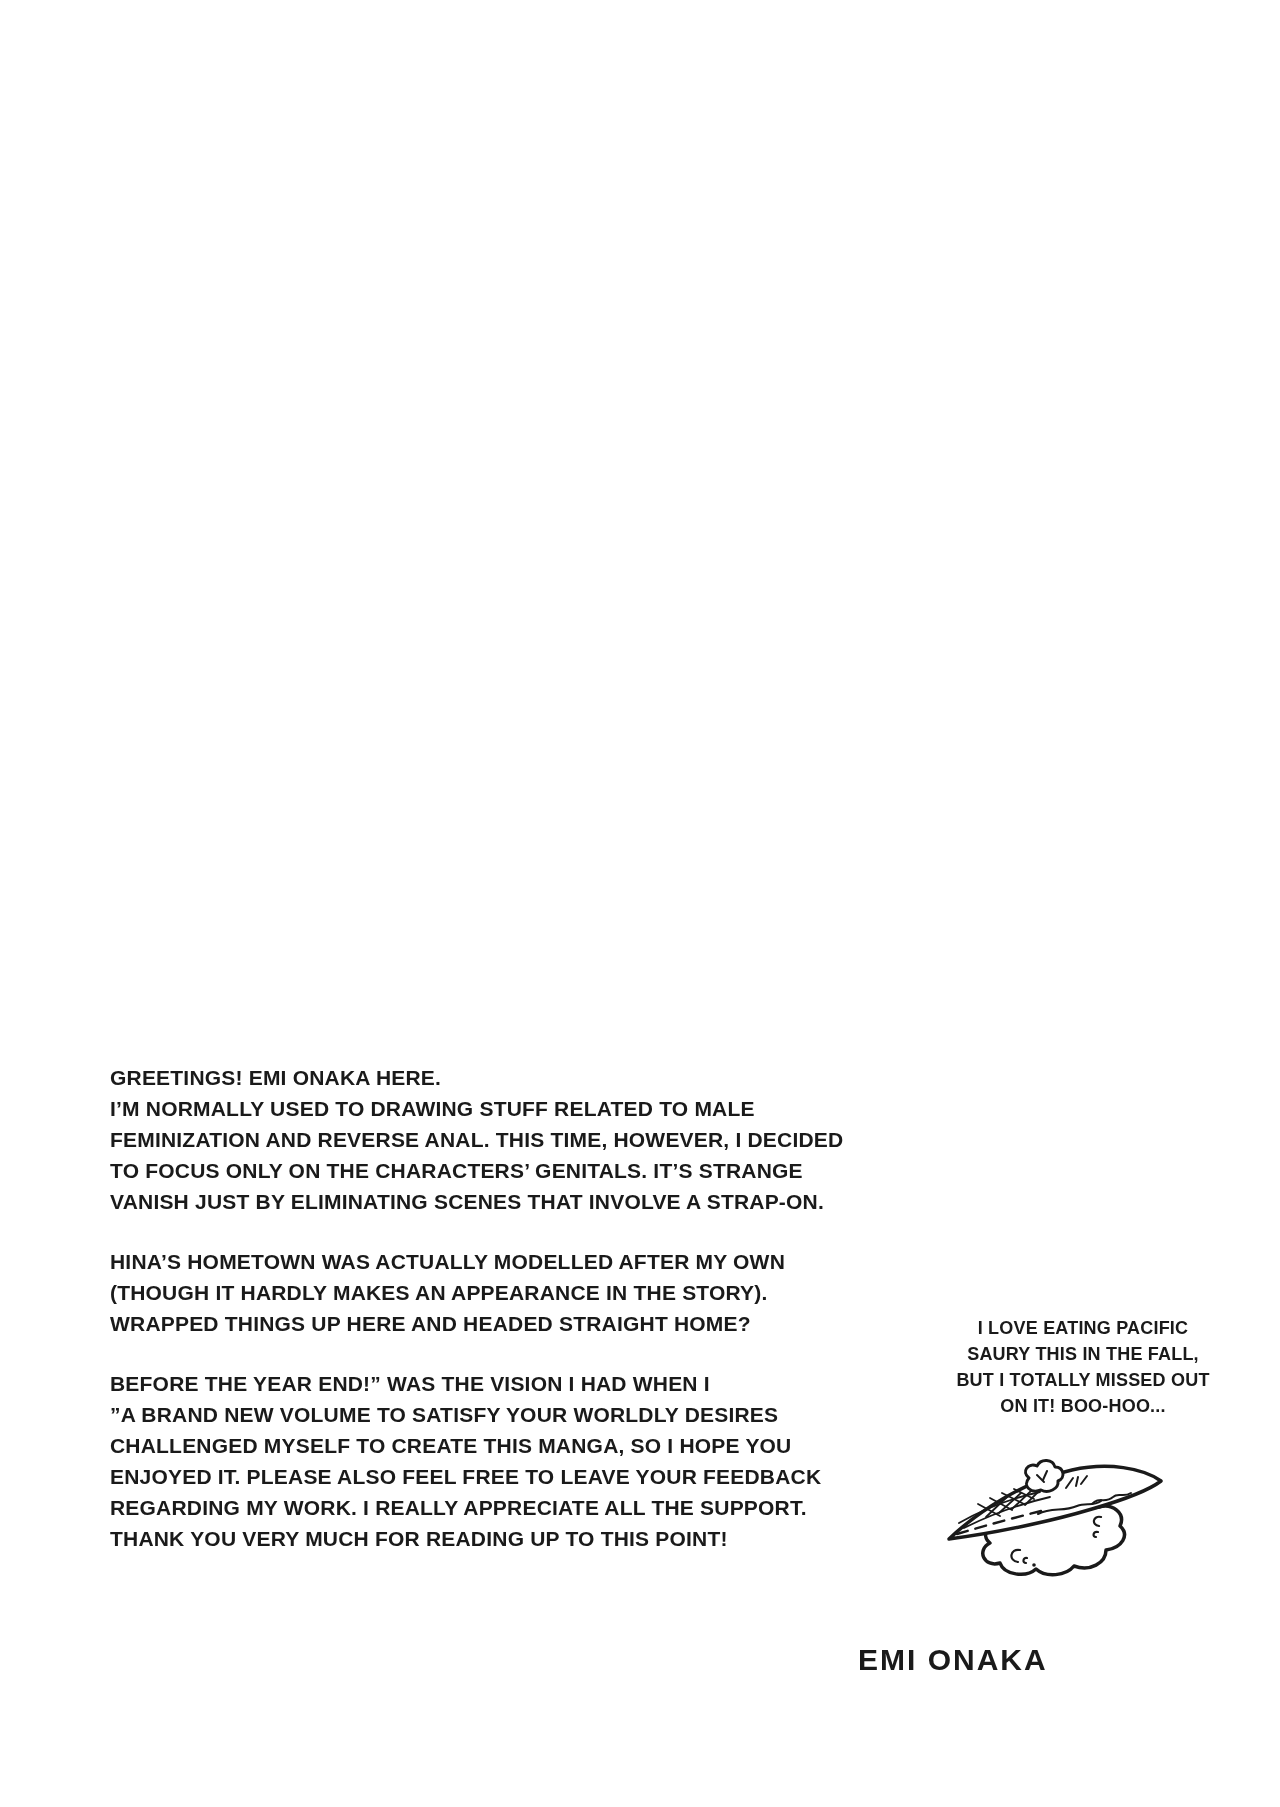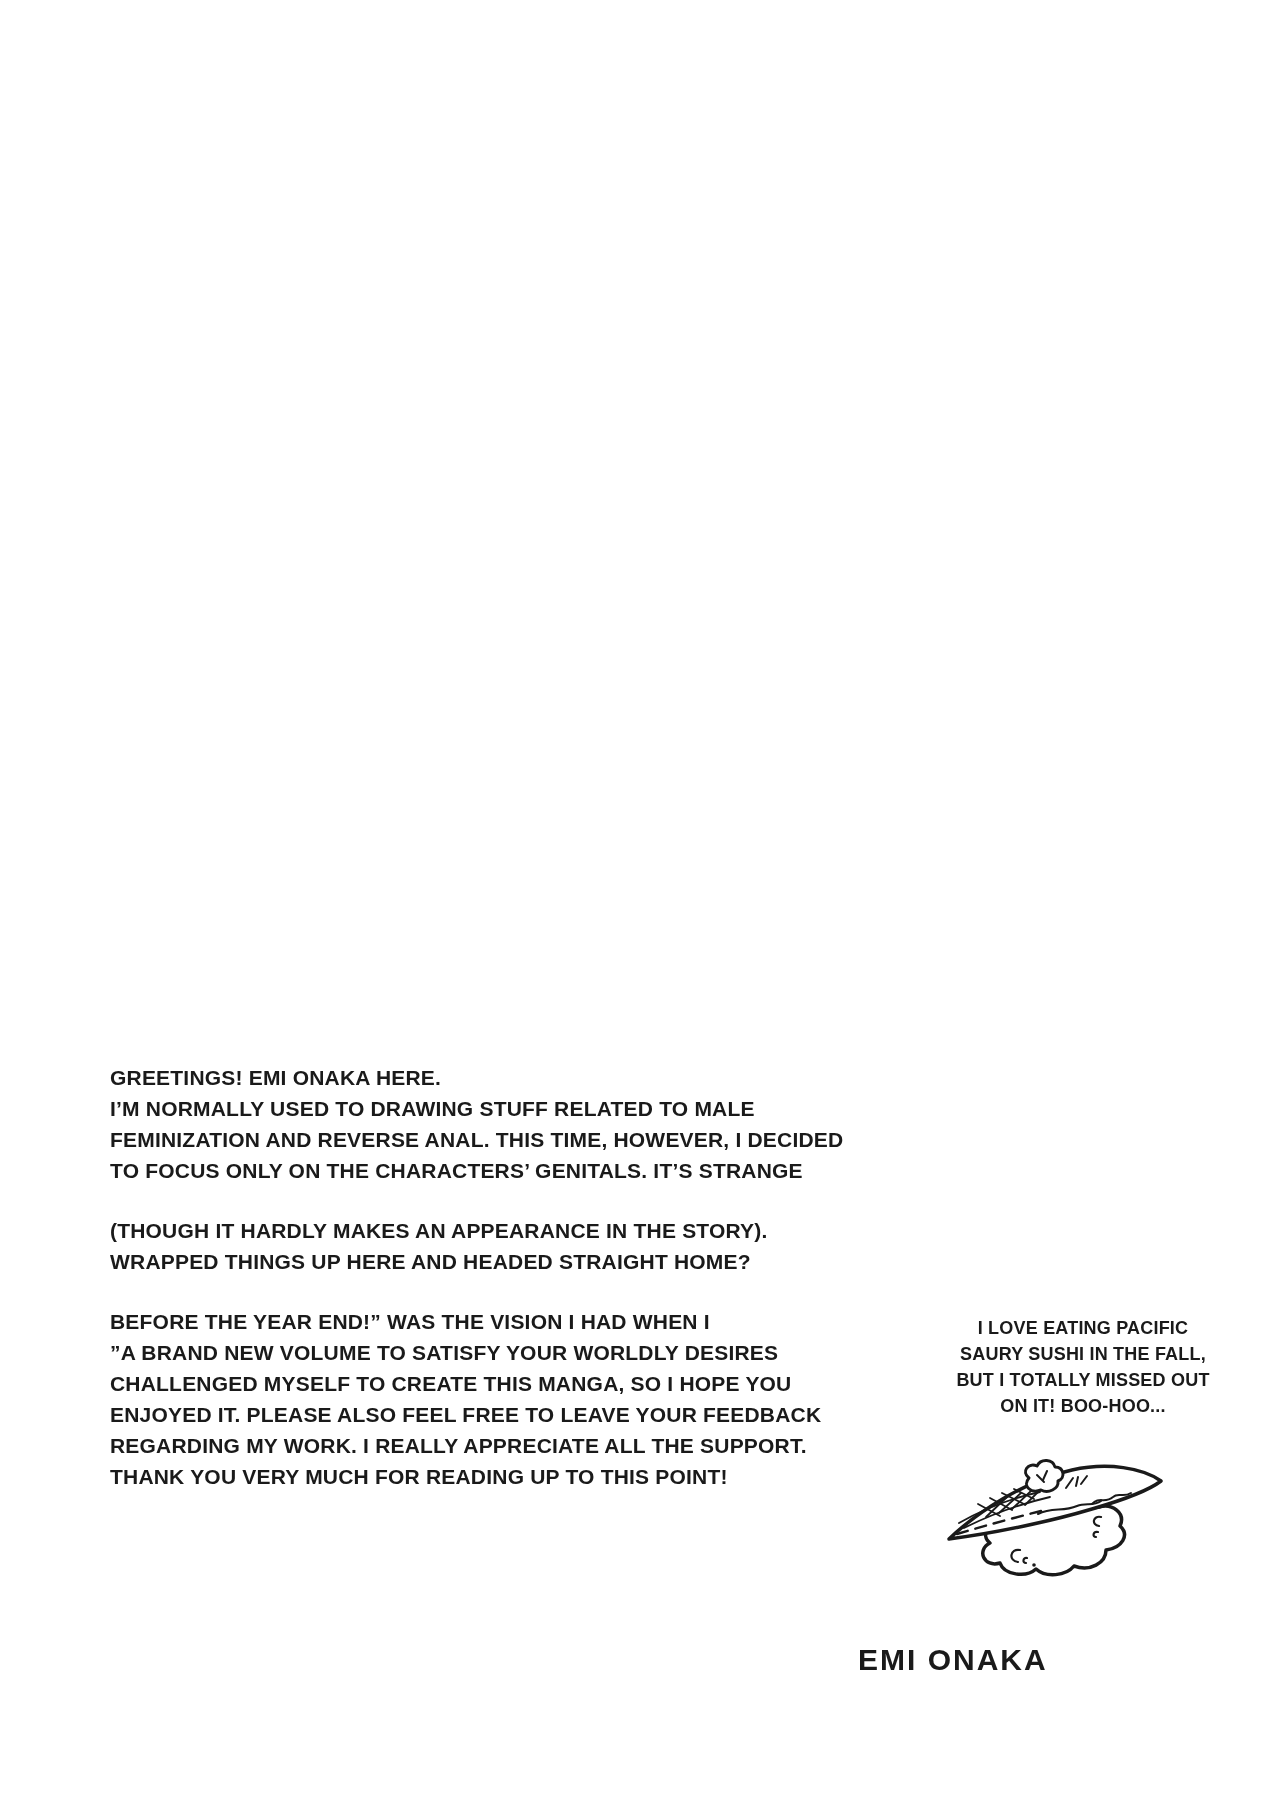--- a/index.html
+++ b/index.html
@@ -25,38 +25,40 @@
 <body>
 
 <div class="page">
 
   <section class="afterword">
     <p class="para">
       <span class="line">GREETINGS! EMI ONAKA HERE.</span>
       <span class="line">I’M NORMALLY USED TO DRAWING STUFF RELATED TO MALE</span>
       <span class="line">FEMINIZATION AND REVERSE ANAL. THIS TIME, HOWEVER, I DECIDED</span>
       <span class="line">TO FOCUS ONLY ON THE CHARACTERS’ GENITALS. IT’S STRANGE</span>
+      <span class="line">VANISH JUST BY ELIMINATING SCENES THAT INVOLVE A STRAP-ON.</span>
     </p>
     <p class="para">
+      <span class="line">HINA’S HOMETOWN WAS ACTUALLY MODELLED AFTER MY OWN</span>
       <span class="line">(THOUGH IT HARDLY MAKES AN APPEARANCE IN THE STORY).</span>
       <span class="line">WRAPPED THINGS UP HERE AND HEADED STRAIGHT HOME?</span>
     </p>
     <p class="para">
       <span class="line">BEFORE THE YEAR END!” WAS THE VISION I HAD WHEN I</span>
       <span class="line">”A BRAND NEW VOLUME TO SATISFY YOUR WORLDLY DESIRES</span>
       <span class="line">CHALLENGED MYSELF TO CREATE THIS MANGA, SO I HOPE YOU</span>
       <span class="line">ENJOYED IT. PLEASE ALSO FEEL FREE TO LEAVE YOUR FEEDBACK</span>
       <span class="line">REGARDING MY WORK. I REALLY APPRECIATE ALL THE SUPPORT.</span>
       <span class="line">THANK YOU VERY MUCH FOR READING UP TO THIS POINT!</span>
     </p>
   </section>
 
   <aside class="side-note">
     <span class="side-note-line">I LOVE EATING PACIFIC</span>
-    <span class="side-note-line">SAURY SUSHI IN THE FALL,</span>
+    <span class="side-note-line">SAURY THIS IN THE FALL,</span>
     <span class="side-note-line">BUT I TOTALLY MISSED OUT</span>
     <span class="side-note-line">ON IT! BOO-HOO...</span>
   </aside>
 
   <div class="sushi">
     <svg viewBox="0 0 230 130" xmlns="http://www.w3.org/2000/svg" stroke="currentColor" fill="none" stroke-linecap="round" stroke-linejoin="round">
 
       <path d="M 62 68 C 46 70, 38 84, 48 92 C 34 99, 42 117, 58 112 C 62 124, 84 127, 94 118 C 104 127, 124 125, 132 115 C 148 121, 164 112, 164 99 C 180 97, 188 84, 178 75 C 184 62, 170 52, 157 56 Z" fill="#ffffff" stroke-width="3.5"></path>
 
       <path d="M 7 88 C 34 62, 84 29, 130 19 C 166 11, 201 17, 219 30 C 206 40, 181 49, 150 58 C 110 70, 54 82, 7 88 Z" fill="#ffffff" stroke-width="3.5"></path>

